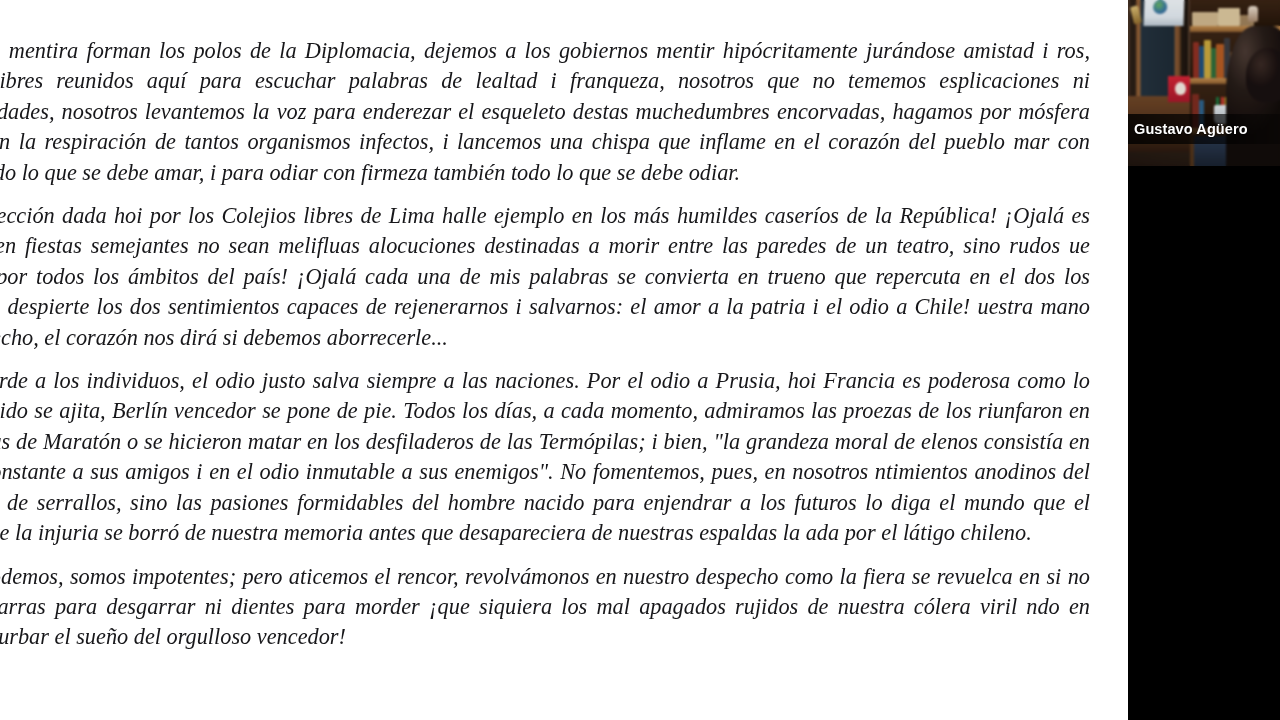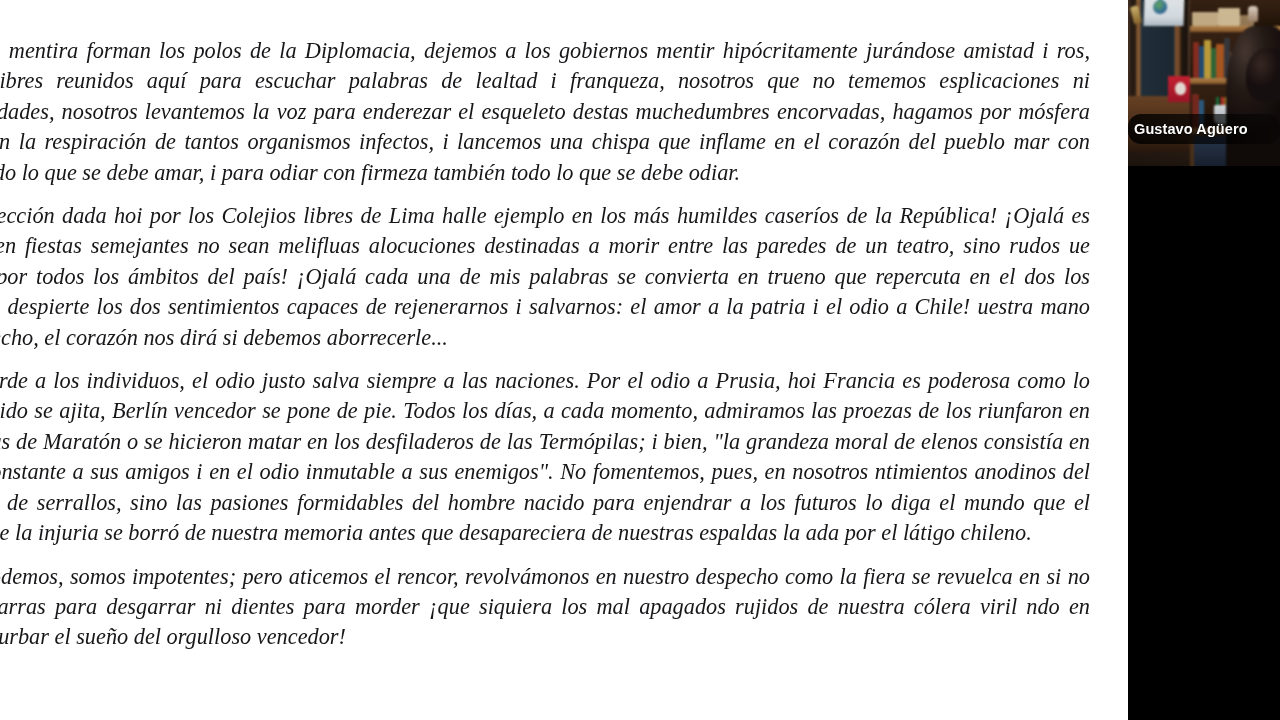--- a/index.html
+++ b/index.html
@@ -233,21 +233,20 @@
   
   .video-nameplate {
     position: absolute;
     left: 0;
     bottom: 22px;
     width: 152px;
     height: 30px;
     display: flex;
     align-items: center;
     background: linear-gradient(90deg, rgba(0,0,0,0.82) 0%, rgba(0,0,0,0.62) 65%, rgba(0,0,0,0.30) 100%);
-    border-radius: 13px;
   }
   .video-name {
     color: #ffffff;
     font-family: "Liberation Sans", sans-serif;
     font-size: 14.5px;
     font-weight: bold;
     letter-spacing: 0.1px;
     padding-left: 6px;
     white-space: nowrap;
     text-shadow: 0 1px 2px rgba(0,0,0,0.85);

